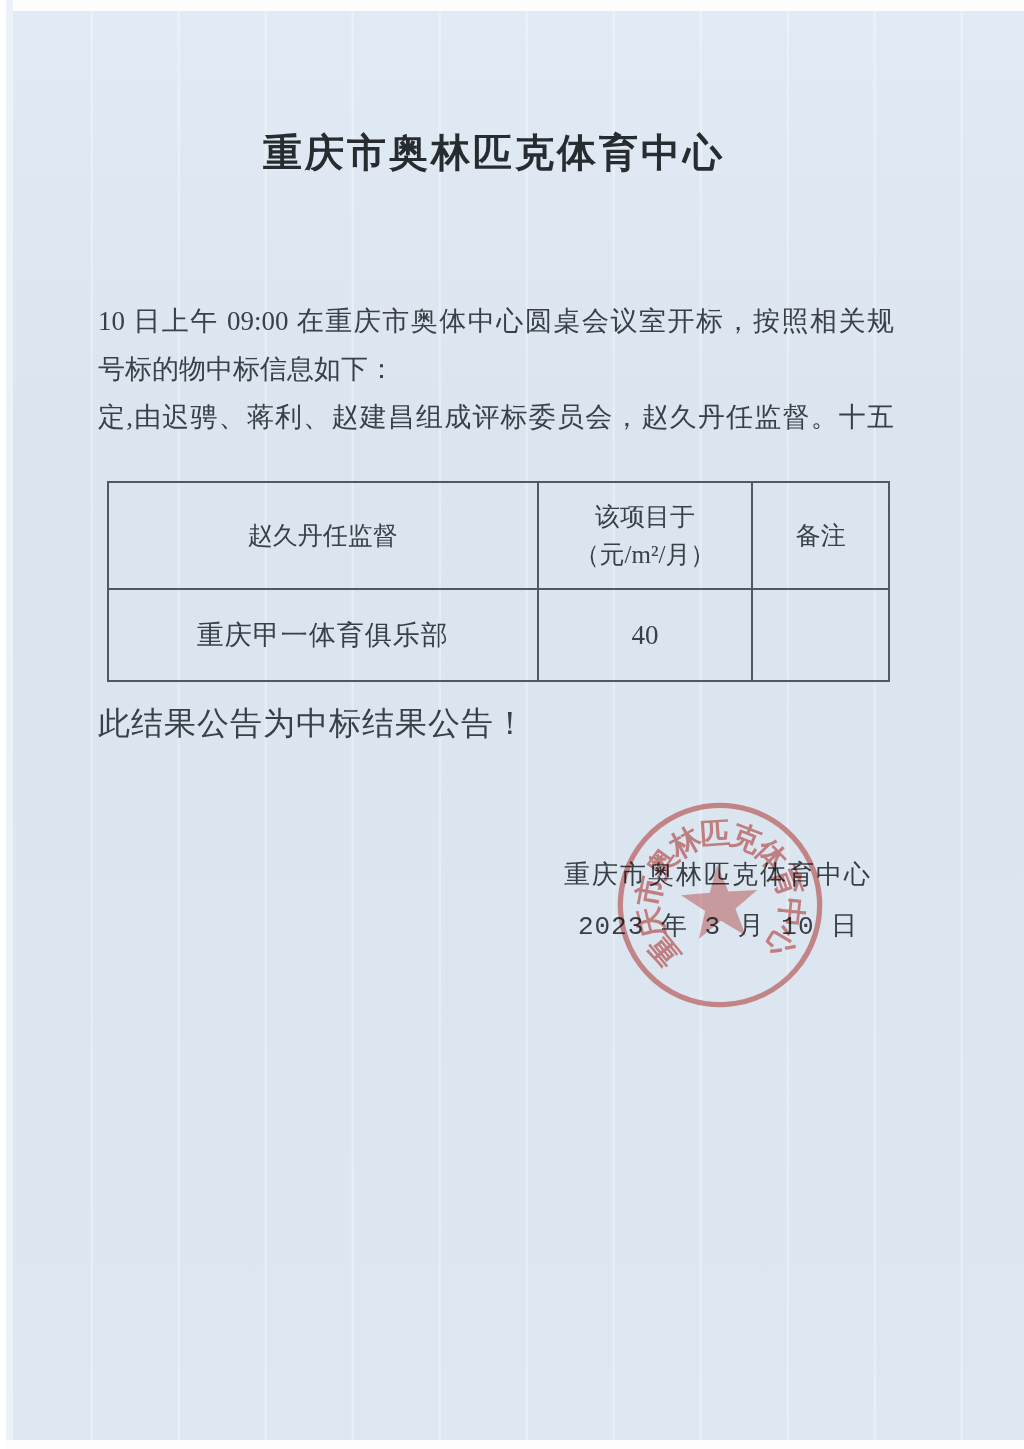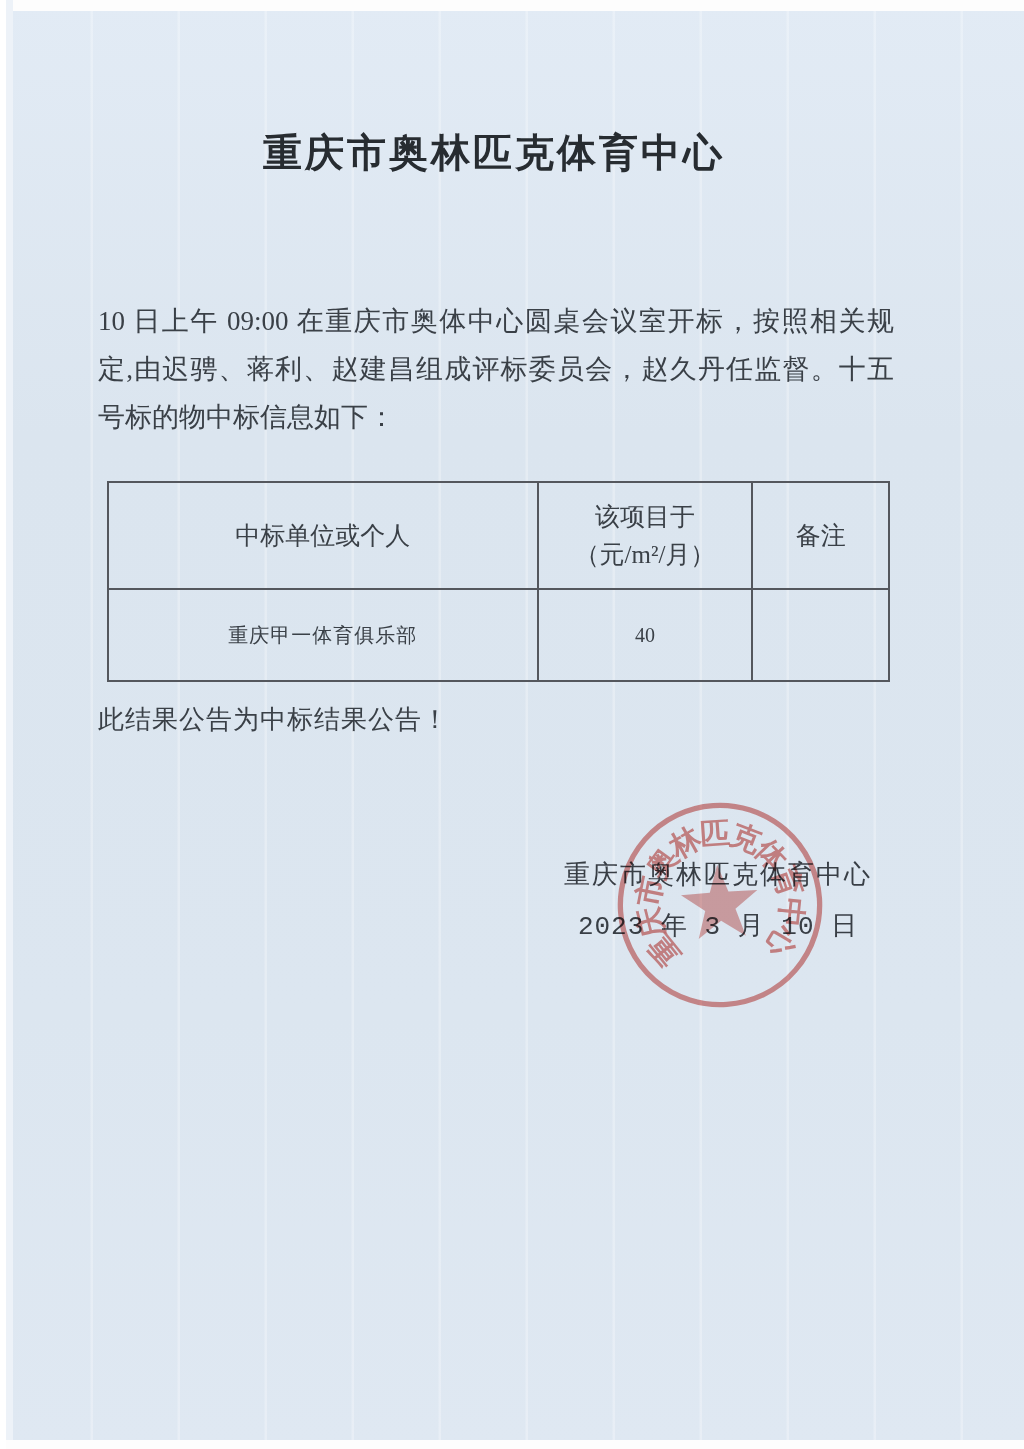--- a/index.html
+++ b/index.html
@@ -43,27 +43,27 @@
     border-collapse:collapse;table-layout:fixed;
     color:#3a4047;
   }
   table.results th, table.results td{
     border:2px solid #54575d;
     text-align:center;vertical-align:middle;
     font-weight:400;
     padding:0 14px;
   }
   table.results th{height:105px;font-size:25px;line-height:38px;}
-  table.results td{height:90px;font-size:20px;}
+  table.results td{height:90px;font-size:27px;}
   td.winner{font-weight:700;letter-spacing:1px;}
   td.price{font-size:26px;}
 
   .closing{
     position:absolute;left:92px;top:702px;width:796px;
-    font-size:26px;color:#3a4047;letter-spacing:1px;
+    font-size:32px;color:#3a4047;letter-spacing:1px;
   }
 
   .sig{
     position:absolute;left:512px;width:400px;text-align:center;
     color:#383e45;white-space:nowrap;
   }
   .sig.org{top:857px;font-size:26px;letter-spacing:2px;}
   .sig.date{top:908px;font-size:26px;letter-spacing:1px;font-family:Liberation Mono, monospace;}
 
   .seal{
@@ -84,33 +84,33 @@
 
 <div class="scan">
   <div class="strip top"></div>
   <div class="strip left"></div>
   <div class="strip bottom"></div>
 
   <div class="title l1">重庆市奥林匹克体育中心</div>
 
   <div class="para">
     <div class="ln jst">10 日上午 09:00 在重庆市奥体中心圆桌会议室开标，按照相关规</div>
+    <div class="ln">号标的物中标信息如下：</div>
     <div class="ln jst">定,由迟骋、蒋利、赵建昌组成评标委员会，赵久丹任监督。十五</div>
-    <div class="ln">号标的物中标信息如下：</div>
   </div>
 
   <table class="results">
     <colgroup>
       <col style="width:55%">
       <col style="width:27.5%">
       <col style="width:17.5%">
     </colgroup>
     <thead>
       <tr>
-        <th>中标单位或个人</th>
+        <th>赵久丹任监督</th>
         <th>该项目于 （元/m²/月）</th>
         <th>备注</th>
       </tr>
     </thead>
     <tbody>
       <tr>
         <td class="winner">重庆甲一体育俱乐部</td>
         <td class="price">40</td>
         <td class="remarks"></td>
       </tr>

